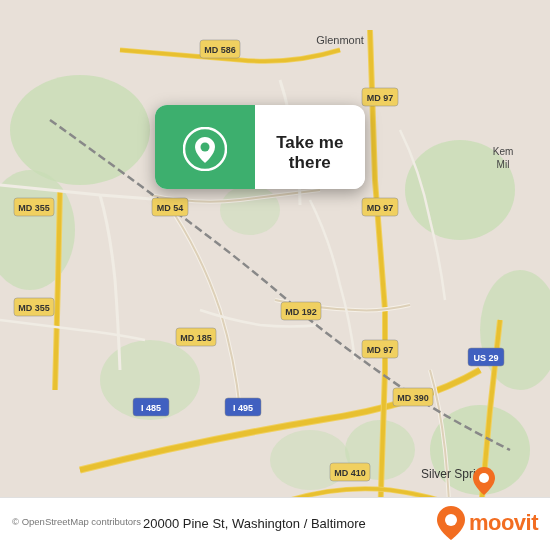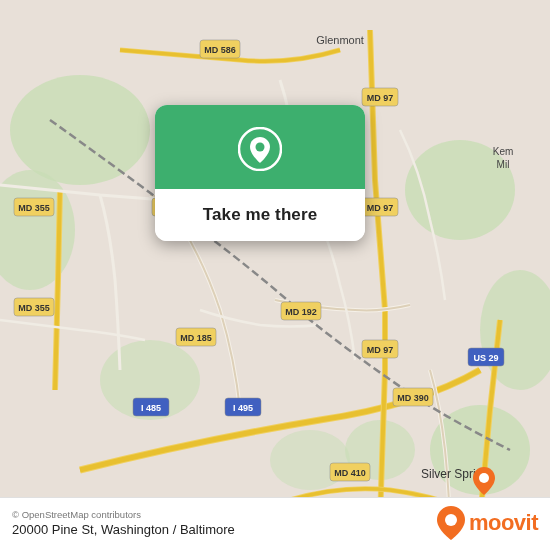--- a/index.html
+++ b/index.html
@@ -30,21 +30,21 @@
     .popup-card {
       position: absolute;
       top: 105px;
       left: 155px;
       width: 210px;
       background: white;
       border-radius: 12px;
       overflow: hidden;
       box-shadow: 0 4px 16px rgba(0,0,0,0.35);
       display: flex;
-      flex-direction: column;
+      flex-direction: row;
       align-items: flex-end;
     }
 
     .popup-green-top {
       width: 100%;
       background: #3daf6e;
       display: flex;
       justify-content: center;
       align-items: center;
       padding: 22px 0 18px;
@@ -77,21 +77,21 @@
       background: white;
       padding: 8px 12px 10px;
       display: flex;
       align-items: center;
       justify-content: space-between;
       border-top: 1px solid #e0e0e0;
     }
 
     .bottom-left {
       display: flex;
-      flex-direction: column;
+      flex-direction: row;
       gap: 2px;
     }
 
     .osm-credit {
       font-size: 9.5px;
       color: #777;
     }
 
     .address-text {
       font-size: 13px;

